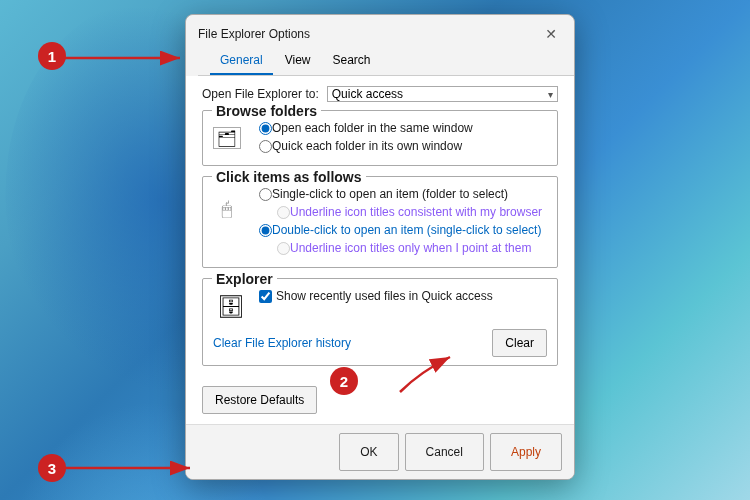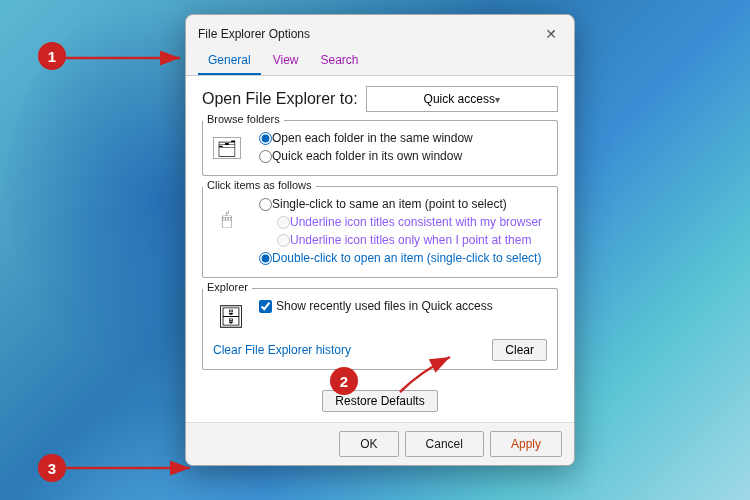--- a/index.html
+++ b/index.html
@@ -95,26 +95,27 @@
       font-size: 14px;
       color: #555;
     }
 
     
     .tabs {
       display: flex;
       padding: 4px 8px 0 12px;
       border-bottom: 1px solid #ccc;
       background: #f3f3f3;
+      margin-left: 12px;
     }
     .tab {
       padding: 4px 10px 6px 10px;
       cursor: pointer;
       font-size: 12px;
-      color: #a21caf;
+      color: #000000;
       border-bottom: 2px solid transparent;
       margin-right: 2px;
     }
     .tab.active {
       border-bottom: 2px solid #0067c0;
       color: #0067c0;
       font-weight: 500;
     }
 
     
@@ -123,52 +124,53 @@
       background: white;
     }
 
     
     .field-row {
       display: flex;
       align-items: center;
       margin-bottom: 8px;
     }
     .field-label {
-      font-size: 16px;
+      font-size: 12px;
       color: #1a1a1a;
       margin-right: 8px;
       white-space: nowrap;
     }
     .select-box {
       flex: 1;
-      height: 26px;
+      height: 16px;
       border: 1px solid #aaa;
       background: white;
       font-size: 12px;
       padding: 0 4px;
-      display: flex; align-items: center; justify-content: center;
+      display: flex; align-items: center; justify-content: space-between;
       cursor: pointer;
     }
     .select-arrow { font-size: 10px; color: #555; }
 
     .section-box {
       border: 1px solid #aaa;
       border-radius: 2px;
       margin-bottom: 10px;
       padding: 6px 10px 8px 10px;
       position: relative;
     }
     .section-title {
       position: absolute;
       top: -8px;
-      left: 0;
+      left: 9px;
       background: white;
       padding: 0 4px;
-      font-size: 11px;
-      color: #1a1a1a;
+      font-size: 14px;
+      color: #1a1a1a;
+      font-weight: bold;
     }
     .section-content {
       margin-top: 4px;
     }
     .radio-row {
       display: flex;
       align-items: flex-end;
       margin-bottom: 4px;
     }
     .radio-row label {
@@ -226,46 +228,46 @@
     }
     .clear-row {
       display: flex; align-items: center; justify-content: space-between;
       margin-top: 4px;
     }
     .clear-label {
       font-size: 12px;
       color: #0067c0;
     }
     .small-btn {
-      height: 22px;
+      height: 28px;
       padding: 0 12px;
       font-size: 12px;
       background: #f3f3f3;
       border: 1px solid #aaa;
       border-radius: 2px;
       cursor: pointer;
     }
 
     
     .restore-row {
-      display: flex; justify-content: center;
+      display: flex; justify-content: flex-start;
       margin-top: 20px;
     }
 
     
     .dialog-footer {
       background: #f3f3f3;
       padding: 8px 12px;
       display: flex;
       justify-content: flex-end;
       gap: 6px;
       border-top: 1px solid #ddd;
     }
     .footer-btn {
-      height: 26px;
+      height: 38px;
       padding: 0 20px;
       font-size: 12px;
       background: #f3f3f3;
       border: 1px solid #aaa;
       border-radius: 2px;
       cursor: pointer;
       color: #1a1a1a;
     }
     .footer-btn.disabled {
       color: #c2410c;
@@ -374,33 +376,33 @@
 
     <div class="section-box">
       <span class="section-title">Click items as follows</span>
       <div class="section-content two-col">
         <div class="icon-col">
           <div class="click-icon-preview">🖱</div>
         </div>
         <div class="section-col">
           <div class="radio-row">
             <input type="radio" name="click" style="">
-            <label>Single-click to same an item (point to select)</label>
+            <label>Single-click to open an item (folder to select)</label>
           </div>
           <div class="radio-row disabled" style="margin-left:18px;">
             <input type="radio" name="click-sub" disabled="" style="">
             <label>Underline icon titles consistent with my browser</label>
           </div>
+          <div class="radio-row">
+            <input type="radio" name="click" checked="" style="">
+            <label style="color:#0067c0; font-weight:500;">Double-click to open an item (single-click to select)</label>
+          </div>
           <div class="radio-row disabled" style="margin-left:18px;">
             <input type="radio" name="click-sub" disabled="" style="">
             <label>Underline icon titles only when I point at them</label>
-          </div>
-          <div class="radio-row">
-            <input type="radio" name="click" checked="" style="">
-            <label style="color:#0067c0; font-weight:500;">Double-click to open an item (single-click to select)</label>
           </div>
         </div>
       </div>
     </div>
 
     <div class="section-box">
       <span class="section-title">Explorer</span>
       <div class="section-content">
         <div style="display:flex; align-items:flex-start;">
           <div class="privacy-icon">🗄</div>

